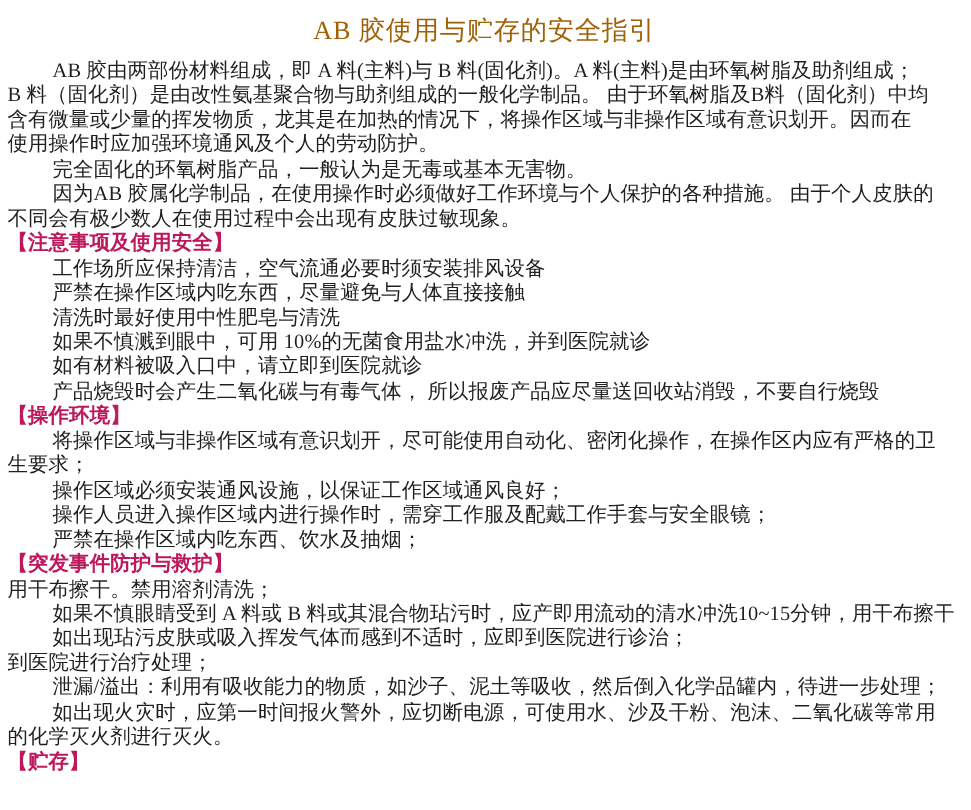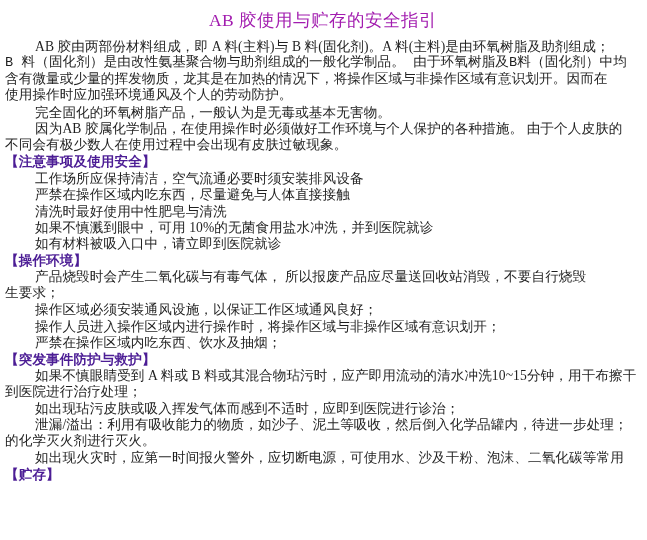--- a/index.html
+++ b/index.html
@@ -16,38 +16,37 @@
   }
   .doc {
     padding: 6px 6px 0 5px;
   }
   .title {
     margin: 2px 0 7px 0;
     font-size: 17.5px;
     font-weight: normal;
     text-align: center;
     letter-spacing: 0.5px;
-    color: #a21caf;
+    color: #a16207;
   }
   .line {
     font-size: 13.6px;
     line-height: 16.45px;
     white-space: nowrap;
     overflow: hidden;
     letter-spacing: 0.1px;
   }
   .line.indent {
     text-indent: 30px;
   }
   .line.flush {
     text-indent: 0;
-    font-family: Liberation Mono, monospace;
   }
   .line.header {
-    color: #4c1d95;
+    color: #be185d;
     font-weight: bold;
     text-indent: 0;
   }
 </style>
 </head>
 <body>
 
 <div class="doc">
   <h1 class="title">AB 胶使用与贮存的安全指引</h1>
   <div id="lines">
@@ -57,28 +56,30 @@
       <div class="line flush">使用操作时应加强环境通风及个人的劳动防护。</div>
       <div class="line indent">完全固化的环氧树脂产品，一般认为是无毒或基本无害物。</div>
       <div class="line indent">因为AB 胶属化学制品，在使用操作时必须做好工作环境与个人保护的各种措施。 由于个人皮肤的</div>
       <div class="line flush">不同会有极少数人在使用过程中会出现有皮肤过敏现象。</div>
       <div class="line header">【注意事项及使用安全】</div>
       <div class="line indent">工作场所应保持清洁，空气流通必要时须安装排风设备</div>
       <div class="line indent">严禁在操作区域内吃东西，尽量避免与人体直接接触</div>
       <div class="line indent">清洗时最好使用中性肥皂与清洗</div>
       <div class="line indent">如果不慎溅到眼中，可用 10%的无菌食用盐水冲洗，并到医院就诊</div>
       <div class="line indent">如有材料被吸入口中，请立即到医院就诊</div>
+      <div class="line indent">产品烧毁时会产生二氧化碳与有毒气体， 所以报废产品应尽量送回收站消毁，不要自行烧毁</div>
       <div class="line header">【操作环境】</div>
-      <div class="line indent">产品烧毁时会产生二氧化碳与有毒气体， 所以报废产品应尽量送回收站消毁，不要自行烧毁</div>
+      <div class="line indent">将操作区域与非操作区域有意识划开，尽可能使用自动化、密闭化操作，在操作区内应有严格的卫</div>
       <div class="line flush">生要求；</div>
       <div class="line indent">操作区域必须安装通风设施，以保证工作区域通风良好；</div>
-      <div class="line indent">操作人员进入操作区域内进行操作时，将操作区域与非操作区域有意识划开；</div>
+      <div class="line indent">操作人员进入操作区域内进行操作时，需穿工作服及配戴工作手套与安全眼镜；</div>
       <div class="line indent">严禁在操作区域内吃东西、饮水及抽烟；</div>
       <div class="line header">【突发事件防护与救护】</div>
+      <div class="line flush">用干布擦干。禁用溶剂清洗；</div>
       <div class="line indent">如果不慎眼睛受到 A 料或 B 料或其混合物玷污时，应产即用流动的清水冲洗10~15分钟，用干布擦干</div>
+      <div class="line indent">如出现玷污皮肤或吸入挥发气体而感到不适时，应即到医院进行诊治；</div>
       <div class="line flush">到医院进行治疗处理；</div>
-      <div class="line indent">如出现玷污皮肤或吸入挥发气体而感到不适时，应即到医院进行诊治；</div>
       <div class="line indent">泄漏/溢出：利用有吸收能力的物质，如沙子、泥土等吸收，然后倒入化学品罐内，待进一步处理；</div>
+      <div class="line indent">如出现火灾时，应第一时间报火警外，应切断电源，可使用水、沙及干粉、泡沫、二氧化碳等常用</div>
       <div class="line flush">的化学灭火剂进行灭火。</div>
-      <div class="line indent">如出现火灾时，应第一时间报火警外，应切断电源，可使用水、沙及干粉、泡沫、二氧化碳等常用</div>
       <div class="line header">【贮存】</div>
     </div>
 </div>
 
 </body></html>

